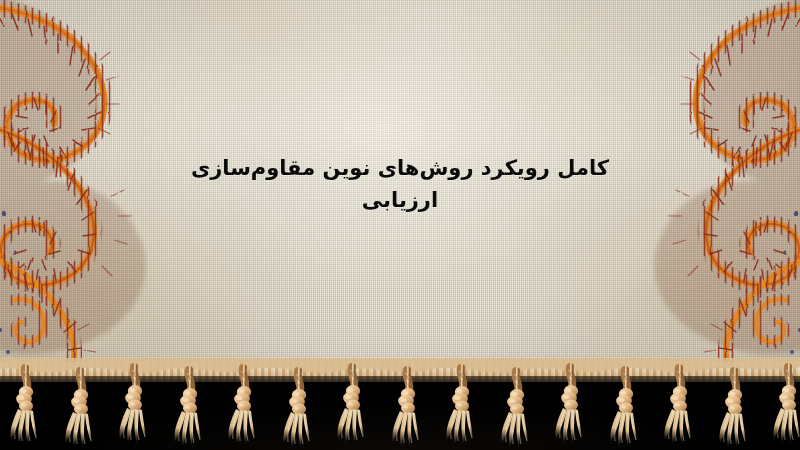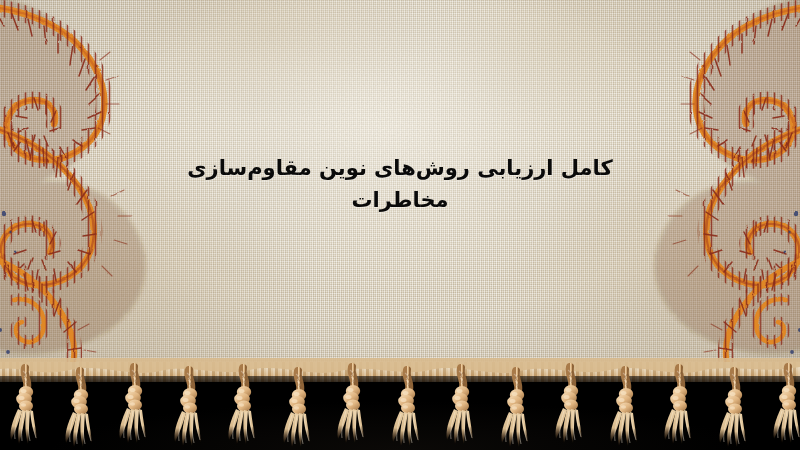--- a/index.html
+++ b/index.html
@@ -327,22 +327,22 @@
           <path d="M106,60 L116,52 M112,80 L124,76 M112,104 L125,104
                    M104,128 L116,134 M118,196 L130,190 M124,216 L137,216
                    M120,240 L133,244 M108,266 L118,276 M84,330 L95,324
                    M90,350 L102,352"></path>
         </g>
       </g>
     </svg>
   </div>
 
   <div class="title-block">
-    <div class="title-line">کامل ارزیابی روش‌های نوین مقاوم‌سازی</div>
-    <div class="title-line">مخاطرات</div>
+    <div class="title-line">کامل رویکرد روش‌های نوین مقاوم‌سازی</div>
+    <div class="title-line">ارزیابی</div>
   </div>
 
   <div class="hem"></div>
   <div class="hem-shadow"></div>
 
   <div class="fringe">
     <svg viewBox="0 0 800 92" preserveAspectRatio="none" aria-hidden="true">
       <defs>
         <linearGradient id="cord" x1="0" y1="0" x2="1" y2="0">
           <stop offset="0%" stop-color="#a87a49"></stop>

